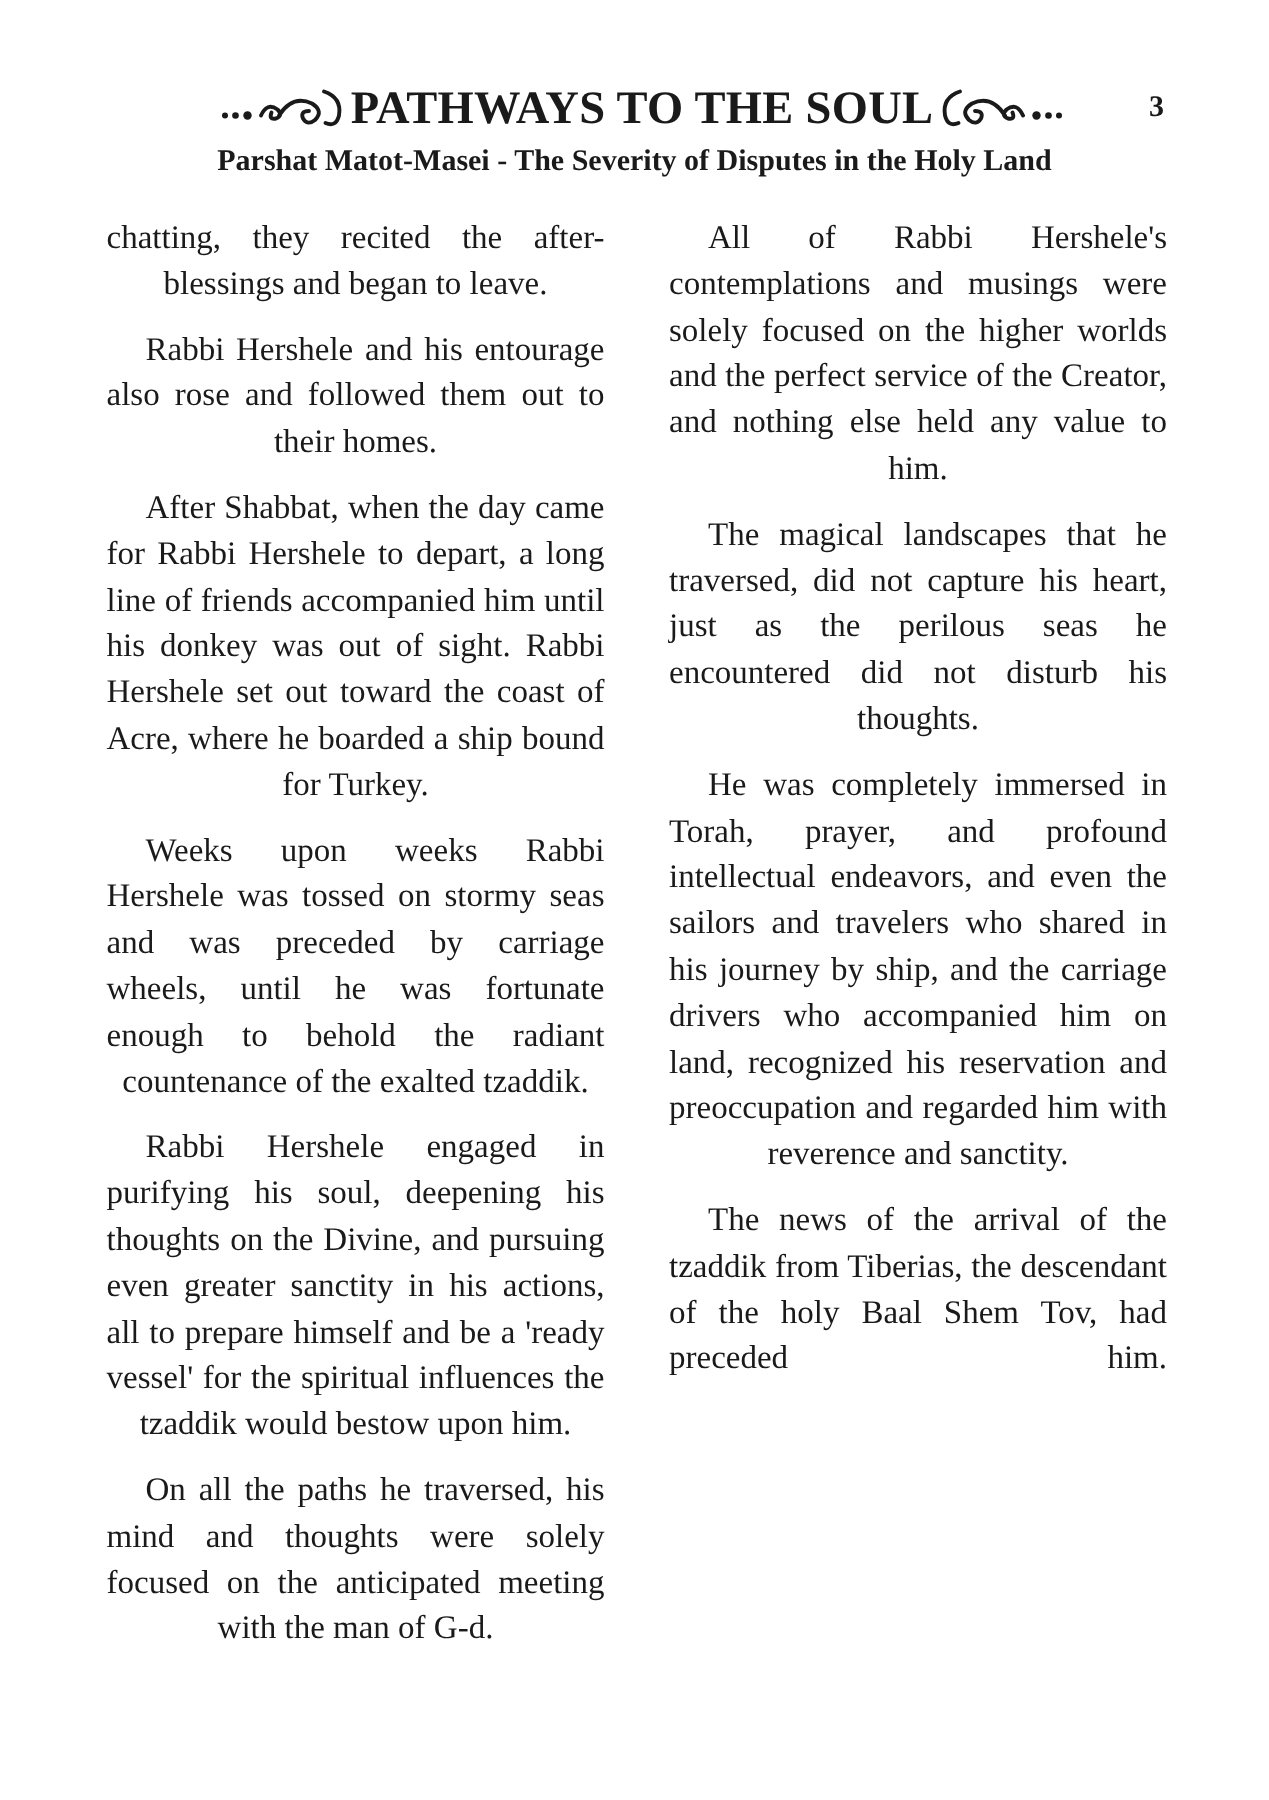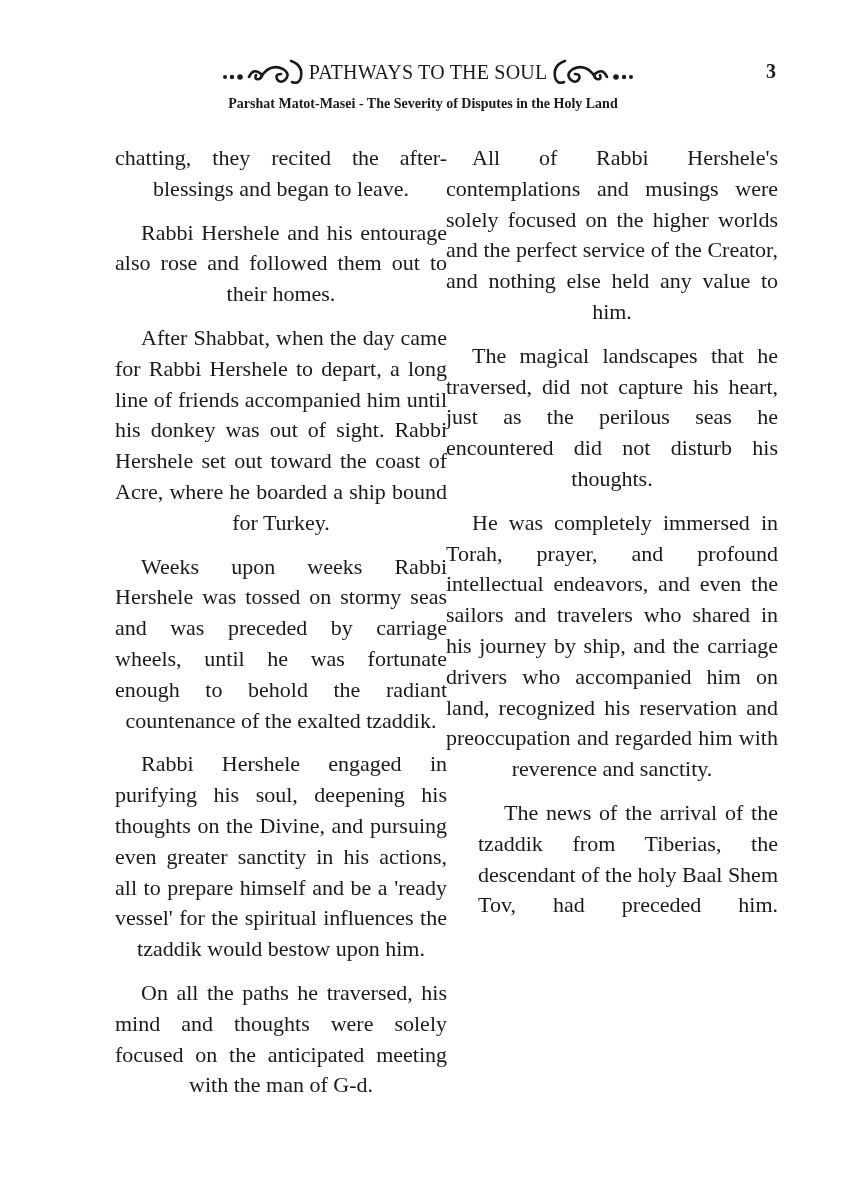--- a/index.html
+++ b/index.html
@@ -1,29 +1,29 @@
 <!DOCTYPE html>
 <html><head>
 <meta charset="utf-8">
 <style>
   html, body { margin: 0; padding: 0; background: #ffffff; }
   body { width: 846px; height: 1200px; position: relative; overflow: hidden; color: #1a1a1a; font-family: "Liberation Serif", serif; }
   .header { position: absolute; top: 50px; left: 0; width: 846px; }
   .title-row { position: absolute; left: 128px; top: 0; width: 600px; height: 44px; display: flex; align-items: center; justify-content: center; }
-  .title { font-weight: normal; font-size: 20px; letter-spacing: 0.2px; white-space: nowrap; }
+  .title { font-weight: bold; font-size: 31px; letter-spacing: 0.2px; white-space: nowrap; }
   .orn { display: inline-flex; align-items: center; height: 30px; }
   .orn svg { display: block; }
   .page-num { position: absolute; left: 766px; top: 10px; font-weight: bold; font-size: 20px; }
-  .subtitle { position: absolute; left: 0; top: 46px; width: 846px; text-align: center; font-weight: bold; font-size: 14px; }
+  .subtitle { position: absolute; left: 0; top: 46px; width: 846px; text-align: center; font-weight: bold; font-size: 20px; }
   .col { position: absolute; top: 143px; width: 332px; font-size: 22px; line-height: 30.8px; }
-  .col.left { left: 71px; margin-left: 44px; }
+  .col.left { left: 71px; }
   .col.right { left: 446px; }
   .col p { margin: 0 0 13px 0; text-align: justify; text-align-last: center; text-indent: 26px; }
   .col p.cont { text-indent: 0; }
-  .col p.last-justify { text-align-last: justify; margin-left: 32px; }
+  .col p.last-justify { text-align-last: justify; }
 </style>
 </head>
 <body>
 
 <div class="header">
   <div class="title-row">
     <span class="orn">
       <svg width="88" height="30" viewBox="0 0 88 30">
         <circle cx="4" cy="20" r="2" fill="#1a1a1a"></circle>
         <circle cx="11" cy="20" r="2.2" fill="#1a1a1a"></circle>

